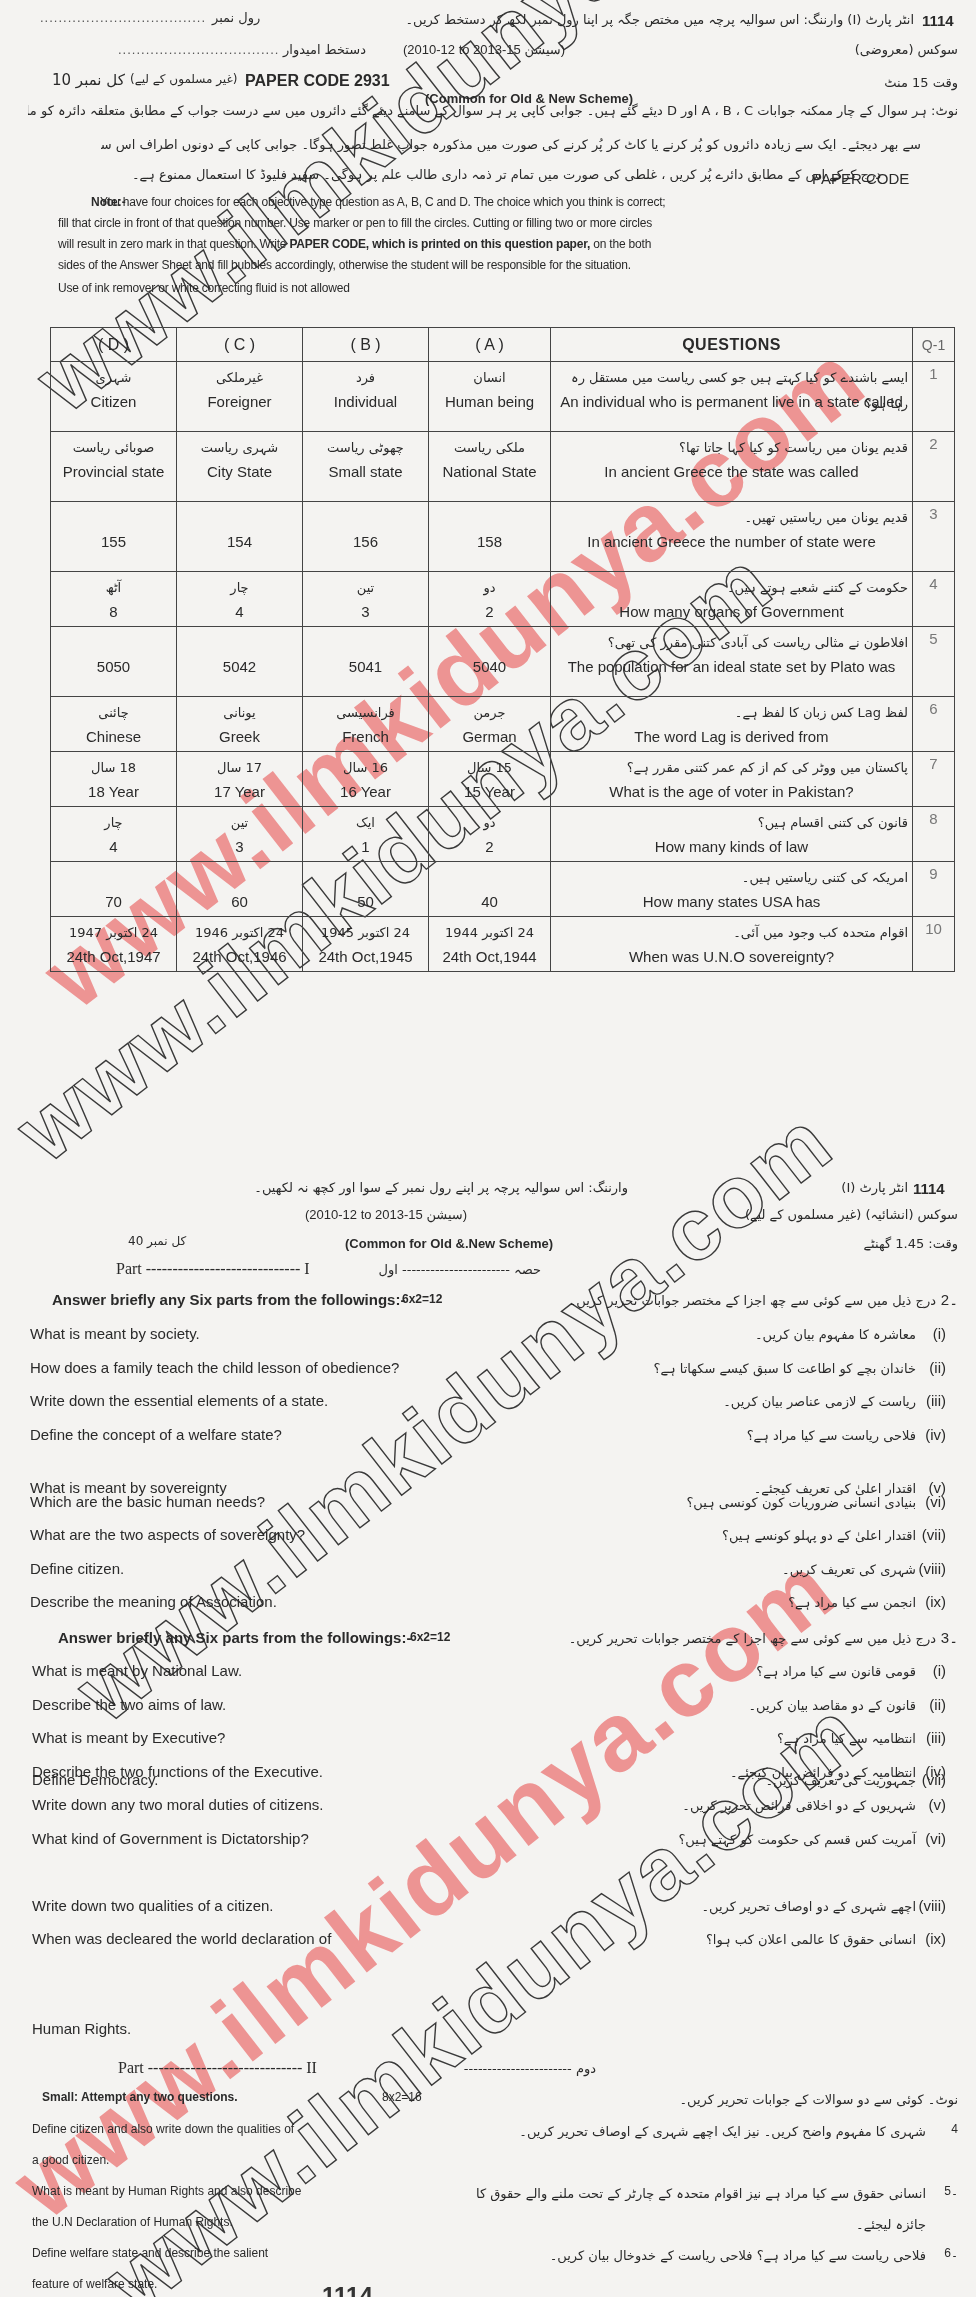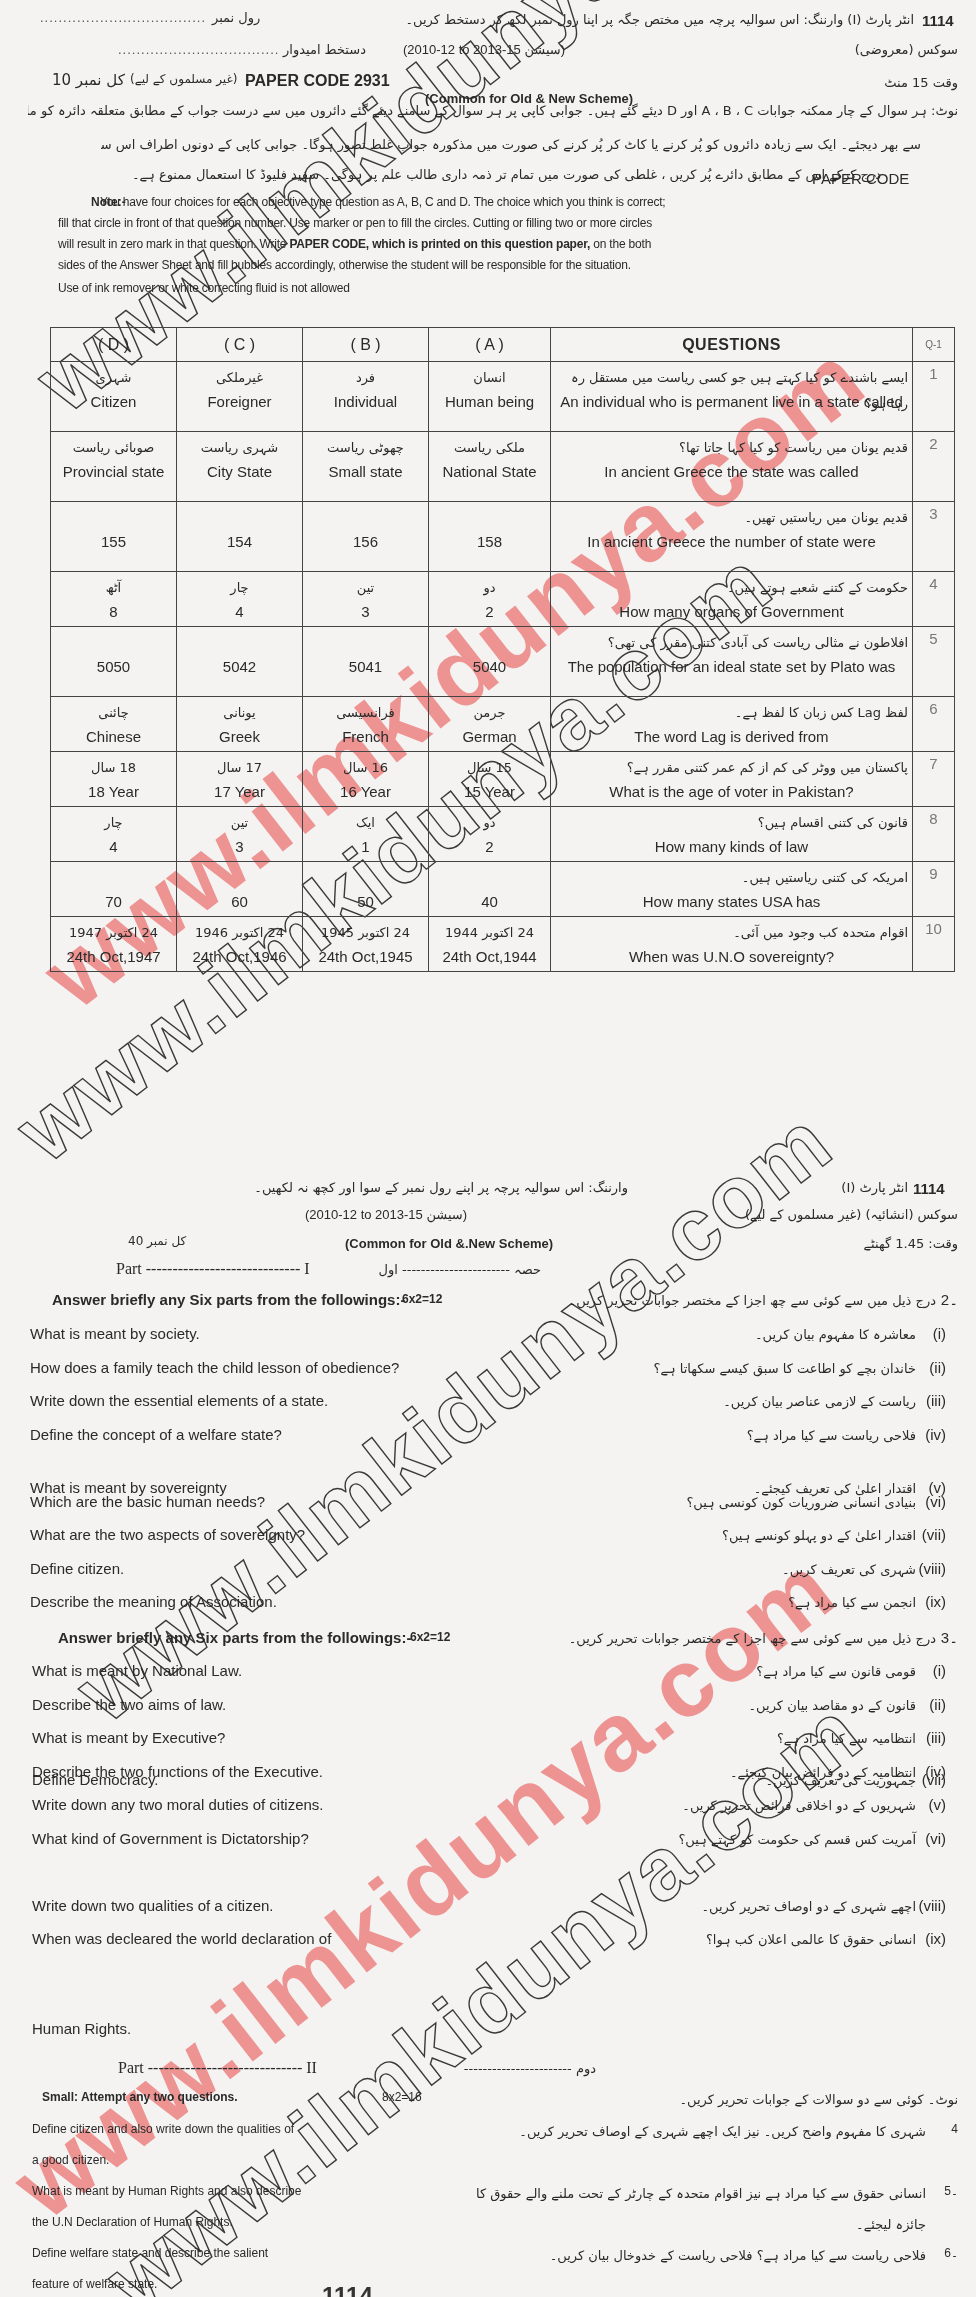--- a/index.html
+++ b/index.html
@@ -85,21 +85,21 @@
       <col style="width:362px">
       <col style="width:42px">
   </colgroup>
   <thead>
     <tr>
       <th>( D )</th>
       <th>( C )</th>
       <th>( B )</th>
       <th>( A )</th>
       <th class="qhead">QUESTIONS</th>
-      <th style="color:#666; font-size:10px;">Q-1</th>
+      <th style="color:#666; font-size:14px;">Q-1</th>
     </tr>
   </thead>
   <tbody id="mcq-body">
       <tr style="height: 70px;">
         <td>
           <span class="ur-line">شہری</span>
           <span class="en-line">Citizen</span>
         </td>
         <td>
           <span class="ur-line">غیرملکی</span>

